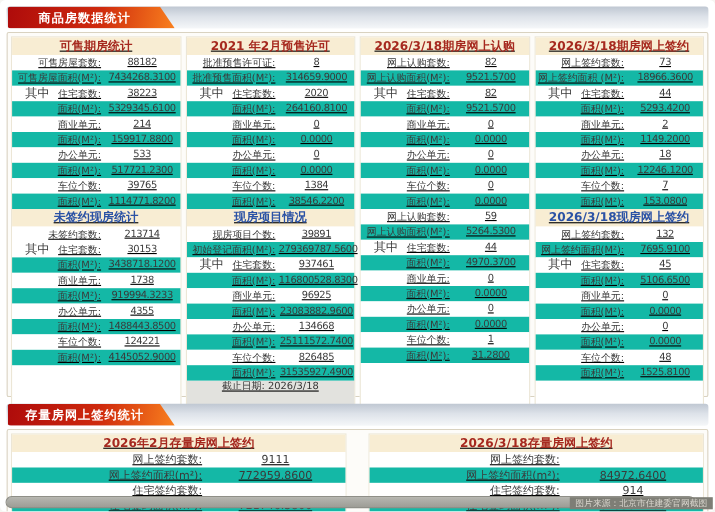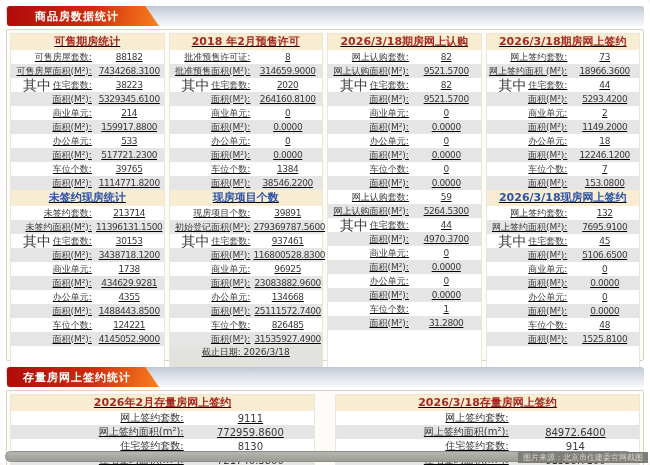--- a/index.html
+++ b/index.html
@@ -24,22 +24,22 @@
   .grid4 { display:grid; grid-template-columns:repeat(4,1fr); gap:4px; height:100%; }
   .grid2 { display:grid; grid-template-columns:repeat(2,1fr); gap:20px; height:100%; }
   .pcol  { border:1px solid #ece6d6; background:#ffffff; height:100%; display:flex; flex-direction:column;text-decoration:underline; }
 
   
   .panel { width:100%; }
   .panel-title { height:16px; line-height:16px; text-align:center; background:#f8edd3;
                  font-size:11px; font-weight:bold; color:#a6291f; white-space:nowrap; overflow:hidden; }
   .panel-title.blue { color:#2b52a5; }
   .prow { position:relative; display:flex; align-items:center; height:14px; font-size:9px; color:#3a3a3a; background:#ffffff; }
-  .prow.alt { background:#e5e5e5; }
-  .pre  { position:absolute; left:12px; top:0; line-height:14px; font-size:14px; color:#3a3a3a;text-align:right; }
+  .prow.alt { background:#14b8a6; }
+  .pre  { position:absolute; left:12px; top:0; line-height:14px; font-size:11px; color:#3a3a3a;text-align:right; }
   .lbl  { flex:1; text-align:right; padding-right:3px; white-space:nowrap; }
   .val  { width:45%; text-align:center; white-space:nowrap; letter-spacing:-0.4px; }
   .pfoot{ height:30px; line-height:13px; background:#e2e2de; text-align:center; font-size:9px; color:#333333; }
 
   
   .bpanel .prow { height:14px; font-size:10px; }
   .bpanel .lbl { flex:0 0 58%; }
   .bpanel .val { flex:1; width:auto; letter-spacing:0; }
 
   
@@ -105,40 +105,36 @@
               <div class="lbl">面积(M²):</div>
               <div class="val">1114771.8200</div>
             </div>
           </div>
           <div class="panel">
             <div class="panel-title blue">未签约现房统计</div>
             <div class="prow">
               <div class="lbl">未签约套数:</div>
               <div class="val">213714</div>
             </div>
-            <div class="prow alt">
-              <div class="lbl">未签约面积(M²):</div>
-              <div class="val">11396131.1500</div>
-            </div>
             <div class="prow">
               <div class="pre">其中</div>
               <div class="lbl">住宅套数:</div>
               <div class="val">30153</div>
             </div>
             <div class="prow alt">
               <div class="lbl">面积(M²):</div>
               <div class="val">3438718.1200</div>
             </div>
             <div class="prow">
               <div class="lbl">商业单元:</div>
               <div class="val">1738</div>
             </div>
             <div class="prow alt">
               <div class="lbl">面积(M²):</div>
-              <div class="val">434629.9281</div>
+              <div class="val">919994.3233</div>
             </div>
             <div class="prow">
               <div class="lbl">办公单元:</div>
               <div class="val">4355</div>
             </div>
             <div class="prow alt">
               <div class="lbl">面积(M²):</div>
               <div class="val">1488443.8500</div>
             </div>
             <div class="prow">
@@ -146,21 +142,21 @@
               <div class="val">124221</div>
             </div>
             <div class="prow alt">
               <div class="lbl">面积(M²):</div>
               <div class="val">4145052.9000</div>
             </div>
           </div>
         </div>
         <div class="pcol">
           <div class="panel">
-            <div class="panel-title">2018 年2月预售许可</div>
+            <div class="panel-title">2021 年2月预售许可</div>
             <div class="prow">
               <div class="lbl">批准预售许可证:</div>
               <div class="val">8</div>
             </div>
             <div class="prow alt">
               <div class="lbl">批准预售面积(M²):</div>
               <div class="val">314659.9000</div>
             </div>
             <div class="prow">
               <div class="pre">其中</div>
@@ -190,21 +186,21 @@
             <div class="prow">
               <div class="lbl">车位个数:</div>
               <div class="val">1384</div>
             </div>
             <div class="prow alt">
               <div class="lbl">面积(M²):</div>
               <div class="val">38546.2200</div>
             </div>
           </div>
           <div class="panel">
-            <div class="panel-title blue">现房项目个数</div>
+            <div class="panel-title blue">现房项目情况</div>
             <div class="prow">
               <div class="lbl">现房项目个数:</div>
               <div class="val">39891</div>
             </div>
             <div class="prow alt">
               <div class="lbl">初始登记面积(M²):</div>
               <div class="val">279369787.5600</div>
             </div>
             <div class="prow">
               <div class="pre">其中</div>
@@ -438,21 +434,20 @@
             <div class="prow">
               <div class="lbl">网上签约套数:</div>
               <div class="val">9111</div>
             </div>
             <div class="prow alt">
               <div class="lbl">网上签约面积(m²):</div>
               <div class="val">772959.8600</div>
             </div>
             <div class="prow">
               <div class="lbl">住宅签约套数:</div>
-              <div class="val">8130</div>
             </div>
             <div class="prow alt">
               <div class="lbl">住宅签约面积(m²):</div>
               <div class="val">721746.3800</div>
             </div>
           </div>
         </div>
         <div class="pcol">
           <div class="panel bpanel">
             <div class="panel-title">2026/3/18存量房网上签约</div>

